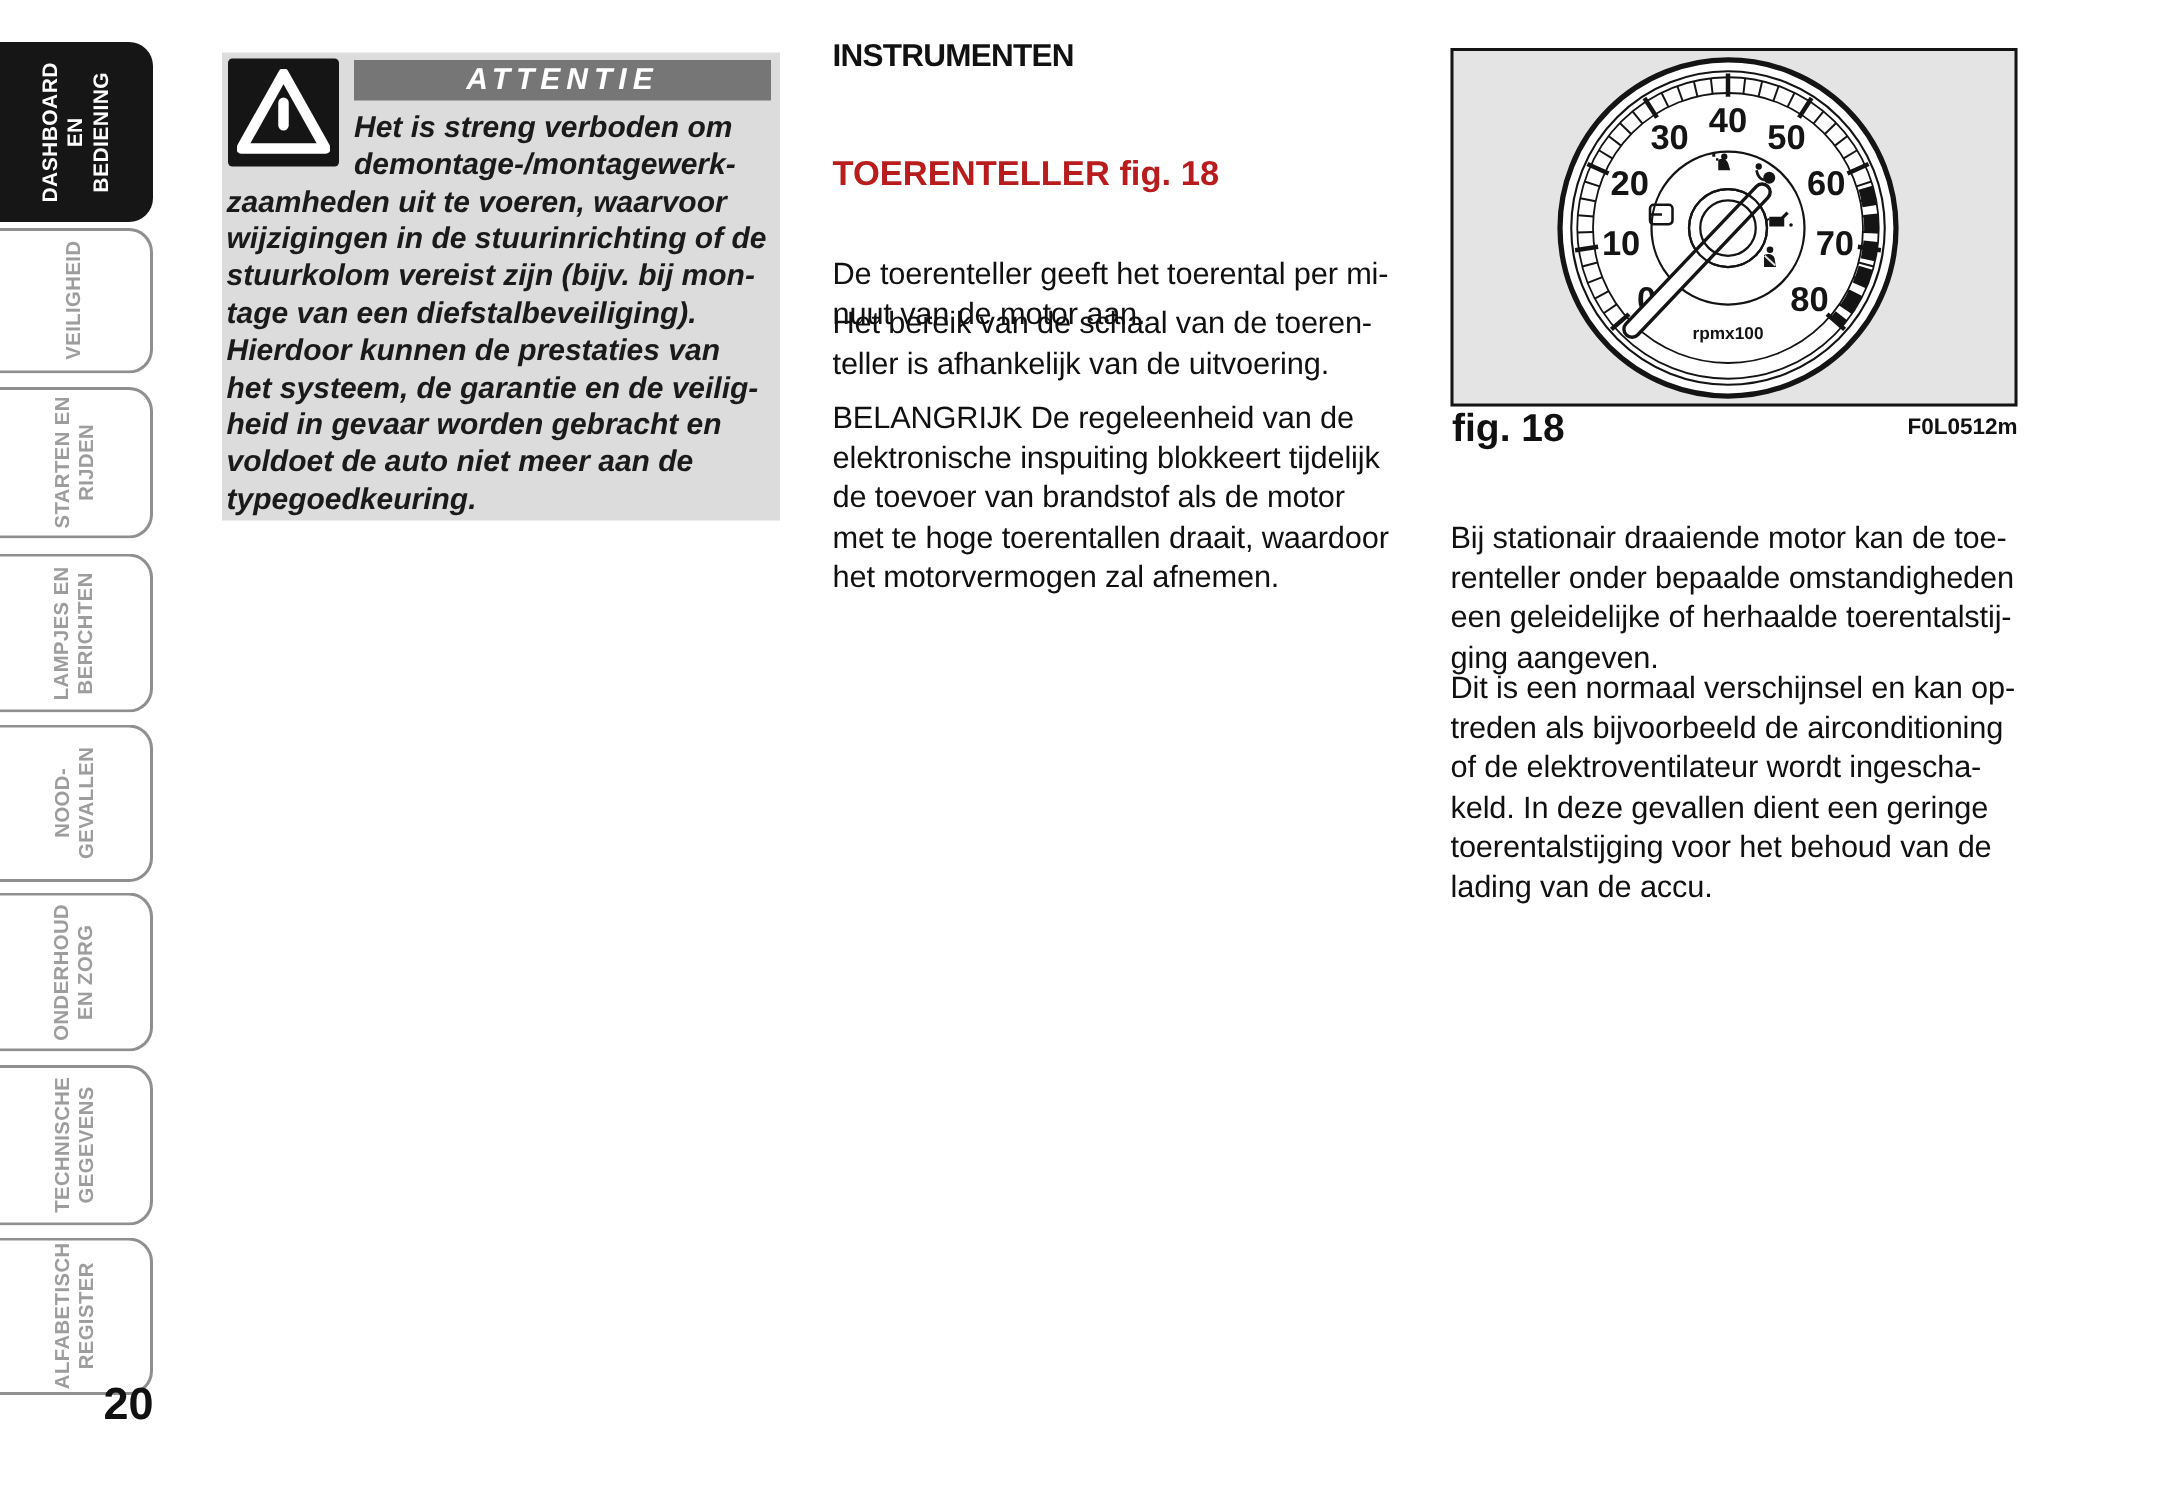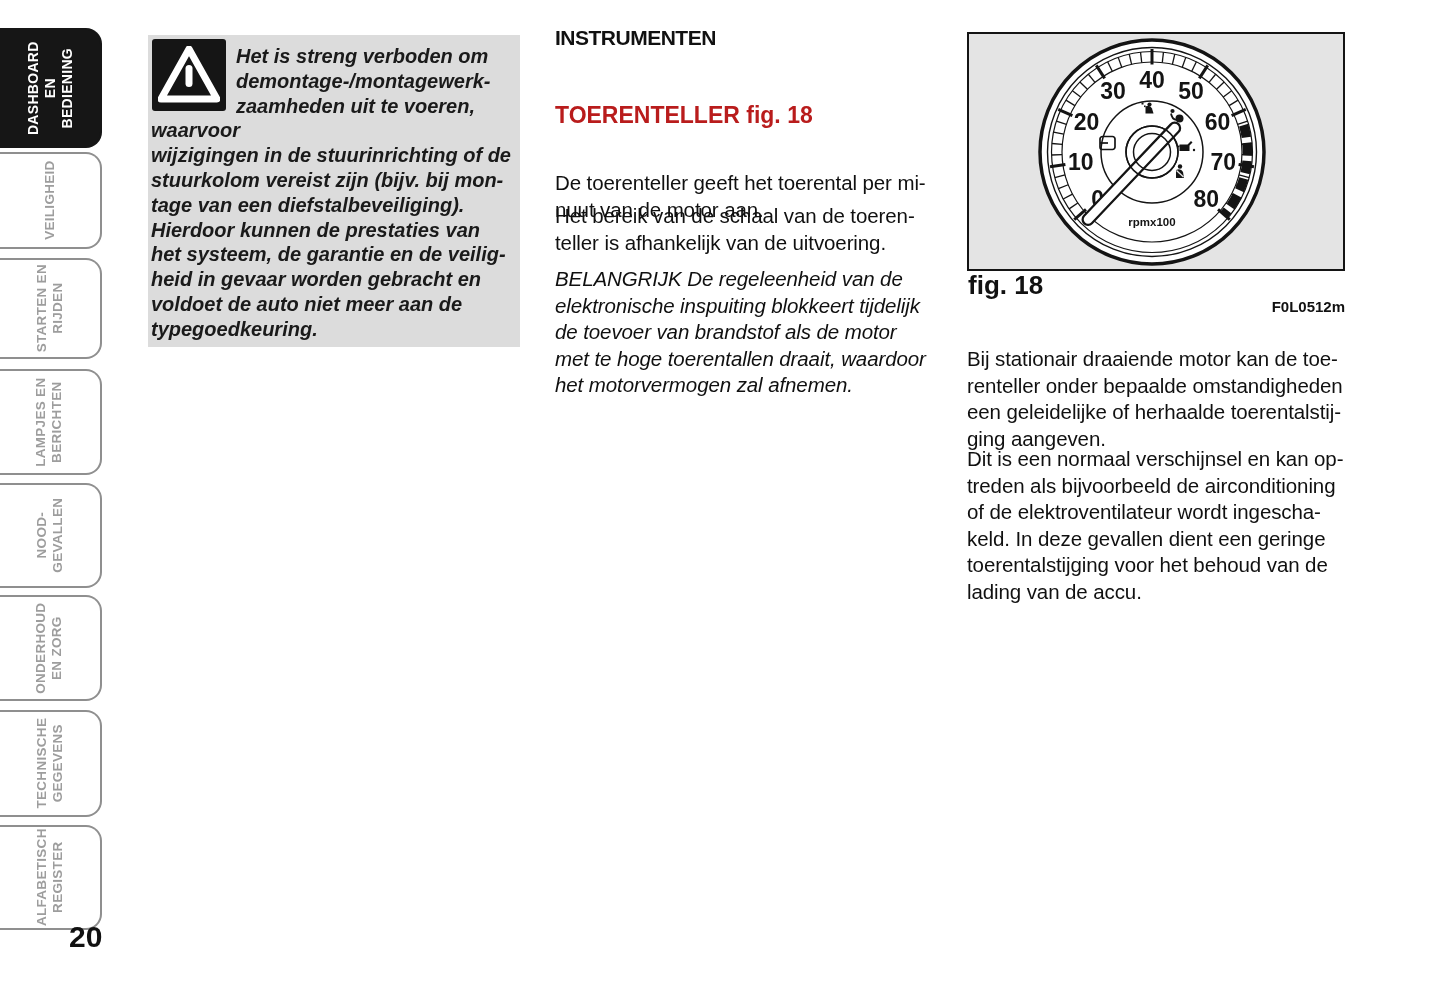--- a/index.html
+++ b/index.html
@@ -53,28 +53,28 @@
   
   .colmid{position:absolute;left:555px;top:0;width:384px;}
   .h-main{position:absolute;left:0;top:26px;margin:0;font-size:21px;font-weight:800;color:#111;letter-spacing:-.5px;white-space:nowrap;}
   .h-sub{position:absolute;left:0;top:102px;margin:0;font-size:23px;font-weight:800;color:#b91c1c;white-space:nowrap;}
   .body{
     position:absolute;margin:0;font-size:20.5px;line-height:26.5px;
     color:#101010;white-space:pre-line;letter-spacing:-.1px;
   }
   #mp1{left:0;top:144px;width:384px;margin-top:26px;}
   #mp2{left:0;top:203px;width:384px;}
-  #mp3{left:0;top:266px;width:384px;font-style:italic;}
+  #mp3{left:0;top:266px;width:384px;}
   
   .figbox{
     position:absolute;left:967px;top:32px;width:374px;height:235px;
     background:#e4e4e4;border:2px solid #141414;
   }
   .figcap{position:absolute;left:968px;top:270px;font-size:26px;font-weight:800;color:#111;}
-  .figcode{position:absolute;right:100px;top:276px;font-size:15px;font-weight:bold;color:#111;margin-top:22px;}
+  .figcode{position:absolute;right:100px;top:276px;font-size:15px;font-weight:bold;color:#111;}
   #rp1{left:967px;top:346px;width:380px;}
   #rp2{left:967px;top:446px;width:380px;}
 </style>
 </head>
 <body>
 
 <nav id="sidebar">
     <div class="tab active">
       <span class="lbl">DASHBOARD
 EN BEDIENING</span>
@@ -109,20 +109,21 @@
   </nav>
 <div class="pagenum">20</div>
 
 <section class="warnbox">
   <div class="warnicon">
     <svg width="62" height="58" viewBox="0 0 62 58">
       <path d="M31 3 L59 53 L3 53 Z" fill="none" stroke="#ffffff" stroke-width="7" stroke-linejoin="round"></path>
       <rect x="27.5" y="19" width="7" height="22" rx="3.5" fill="#ffffff"></rect>
     </svg>
   </div>
+  <div class="warnhead">ATTENTIE</div>
   <p class="warntext">Het is streng verboden om
 demontage-/montagewerk-
 zaamheden uit te voeren, waarvoor
 wijzigingen in de stuurinrichting of de
 stuurkolom vereist zijn (bijv. bij mon-
 tage van een diefstalbeveiliging).
 Hierdoor kunnen de prestaties van
 het systeem, de garantie en de veilig-
 heid in gevaar worden gebracht en
 voldoet de auto niet meer aan de

